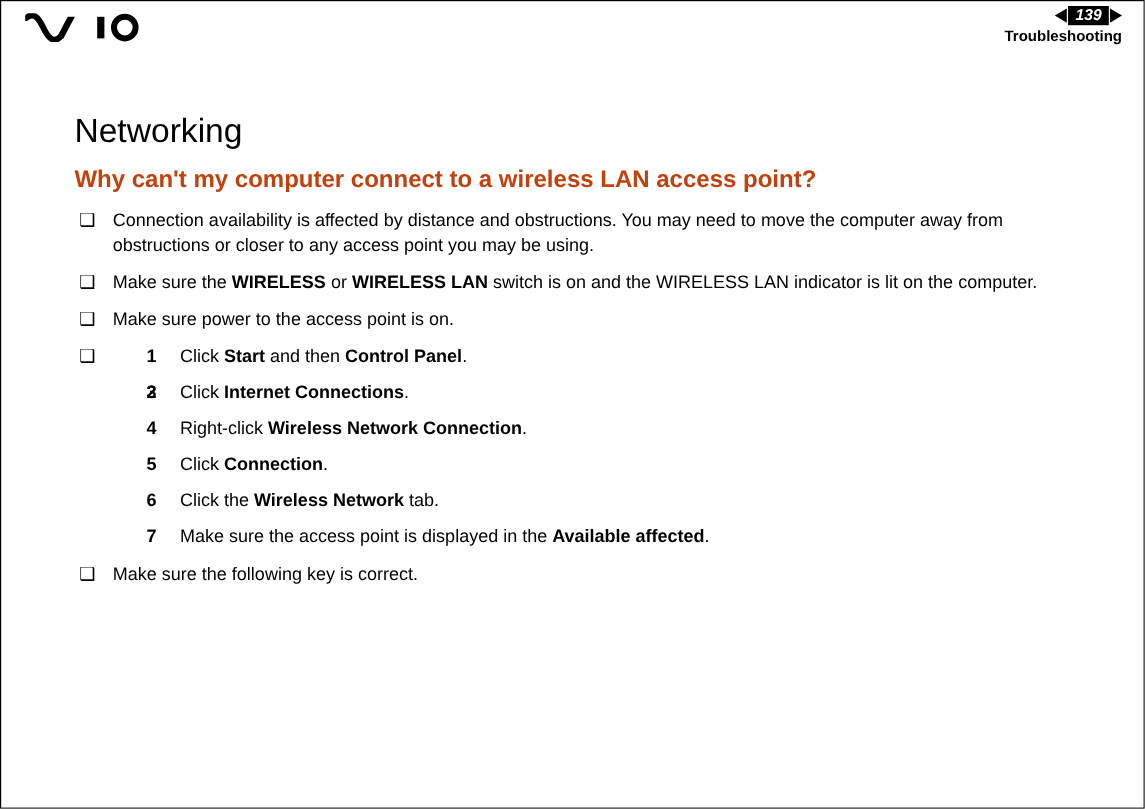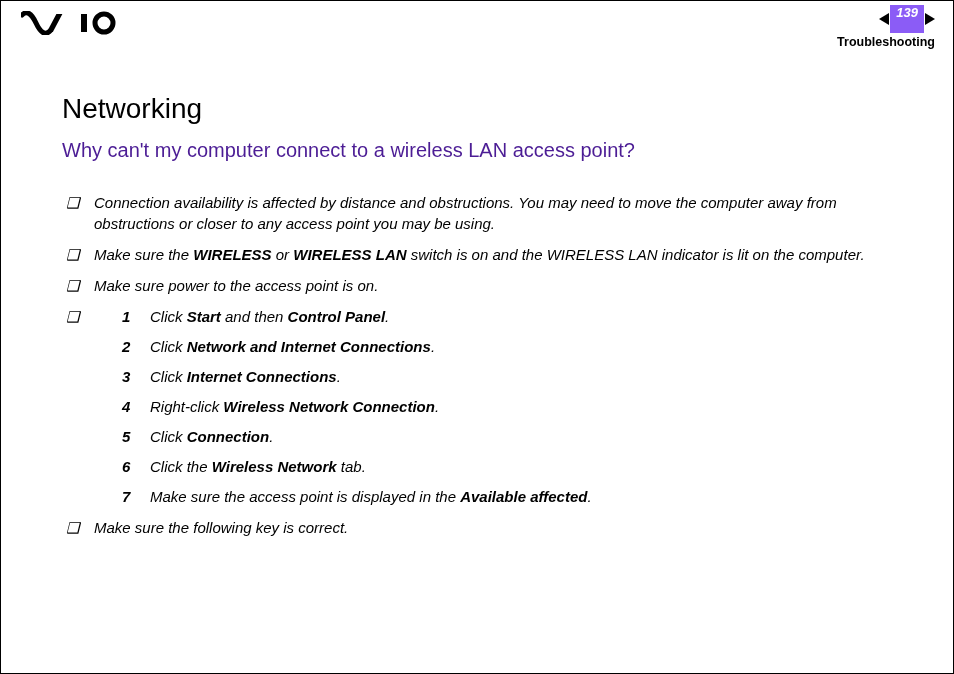--- a/index.html
+++ b/index.html
@@ -45,56 +45,55 @@
   .arrow-left, .arrow-right {
     width: 0; height: 0;
     border-top: 6px solid transparent;
     border-bottom: 6px solid transparent;
     display: inline-block;
     cursor: pointer;
   }
   .arrow-left { border-right: 10px solid #000; margin-right: 1px;}
   .arrow-right { border-left: 10px solid #000; margin-left: 1px;}
   .page-num {
-    background: #8b5cf6;
+    background: #000000;
     color: #fff;
     font-weight: bold;
     font-style: italic;
     font-size: 13px;
     padding: 0 6px;
     line-height: 16px;
-    height: 28px;
+    height: 16px;
     display: inline-block;
   }
   .header-section {
     font-size: 12.5px;
     font-weight: bold;
     margin-top: 2px;
     text-align: left;
   }
   
   .content {
     padding: 44px 40px 0 61px;
   }
   .h1 {
     font-size: 28px;
     font-weight: normal;
     margin-bottom: 14px;
   }
   .h2 {
     font-size: 20px;
-    color: #4c1d95;
-    font-weight: normal;
-    margin-bottom: 30px;
+    color: #c2410c;
+    font-weight: bold;
+    margin-bottom: 11px;
   }
   .bullets {
     list-style: none;
     padding: 0;
     margin: 0 0 0 4px;
-    font-style: italic;
   }
   .bullets > li {
     position: relative;
     padding-left: 28px;
     font-size: 15px;
     line-height: 1.4;
     margin-bottom: 10px;
   }
   .bullets > li::before {
     content: "❑";
@@ -158,21 +157,21 @@
     <div class="h1">Networking</div>
     <div class="h2">Why can't my computer connect to a wireless LAN access point?</div>
 
     <ul class="bullets" id="bullets-root">
 
     <li><span>Connection availability is affected by distance and obstructions. You may need to move the computer away from obstructions or closer to any access point you may be using.</span></li>
         <li><span>Make sure the <b>WIRELESS</b> or <b>WIRELESS LAN</b> switch is on and the WIRELESS LAN indicator is lit on the computer.</span></li>
         <li><span>Make sure power to the access point is on.</span></li>
         <li><ol class="steps">
             <li><span class="num">1</span><span>Click <b>Start</b> and then <b>Control Panel</b>.</span></li>
-            <li><span class="num">2</span><span>Click <b>Network and Internet Connections</b>.</span></li>
+            <li><span class="num">2</span></li>
             <li><span class="num">3</span><span>Click <b>Internet Connections</b>.</span></li>
             <li><span class="num">4</span><span>Right-click <b>Wireless Network Connection</b>.</span></li>
             <li><span class="num">5</span><span>Click <b>Connection</b>.</span></li>
             <li><span class="num">6</span><span>Click the <b>Wireless Network</b> tab.</span></li>
             <li><span class="num">7</span><span>Make sure the access point is displayed in the <b>Available affected</b>.</span></li>
           </ol></li>
         <li><span>Make sure the following key is correct.</span></li>
       </ul>
   </div>
 

